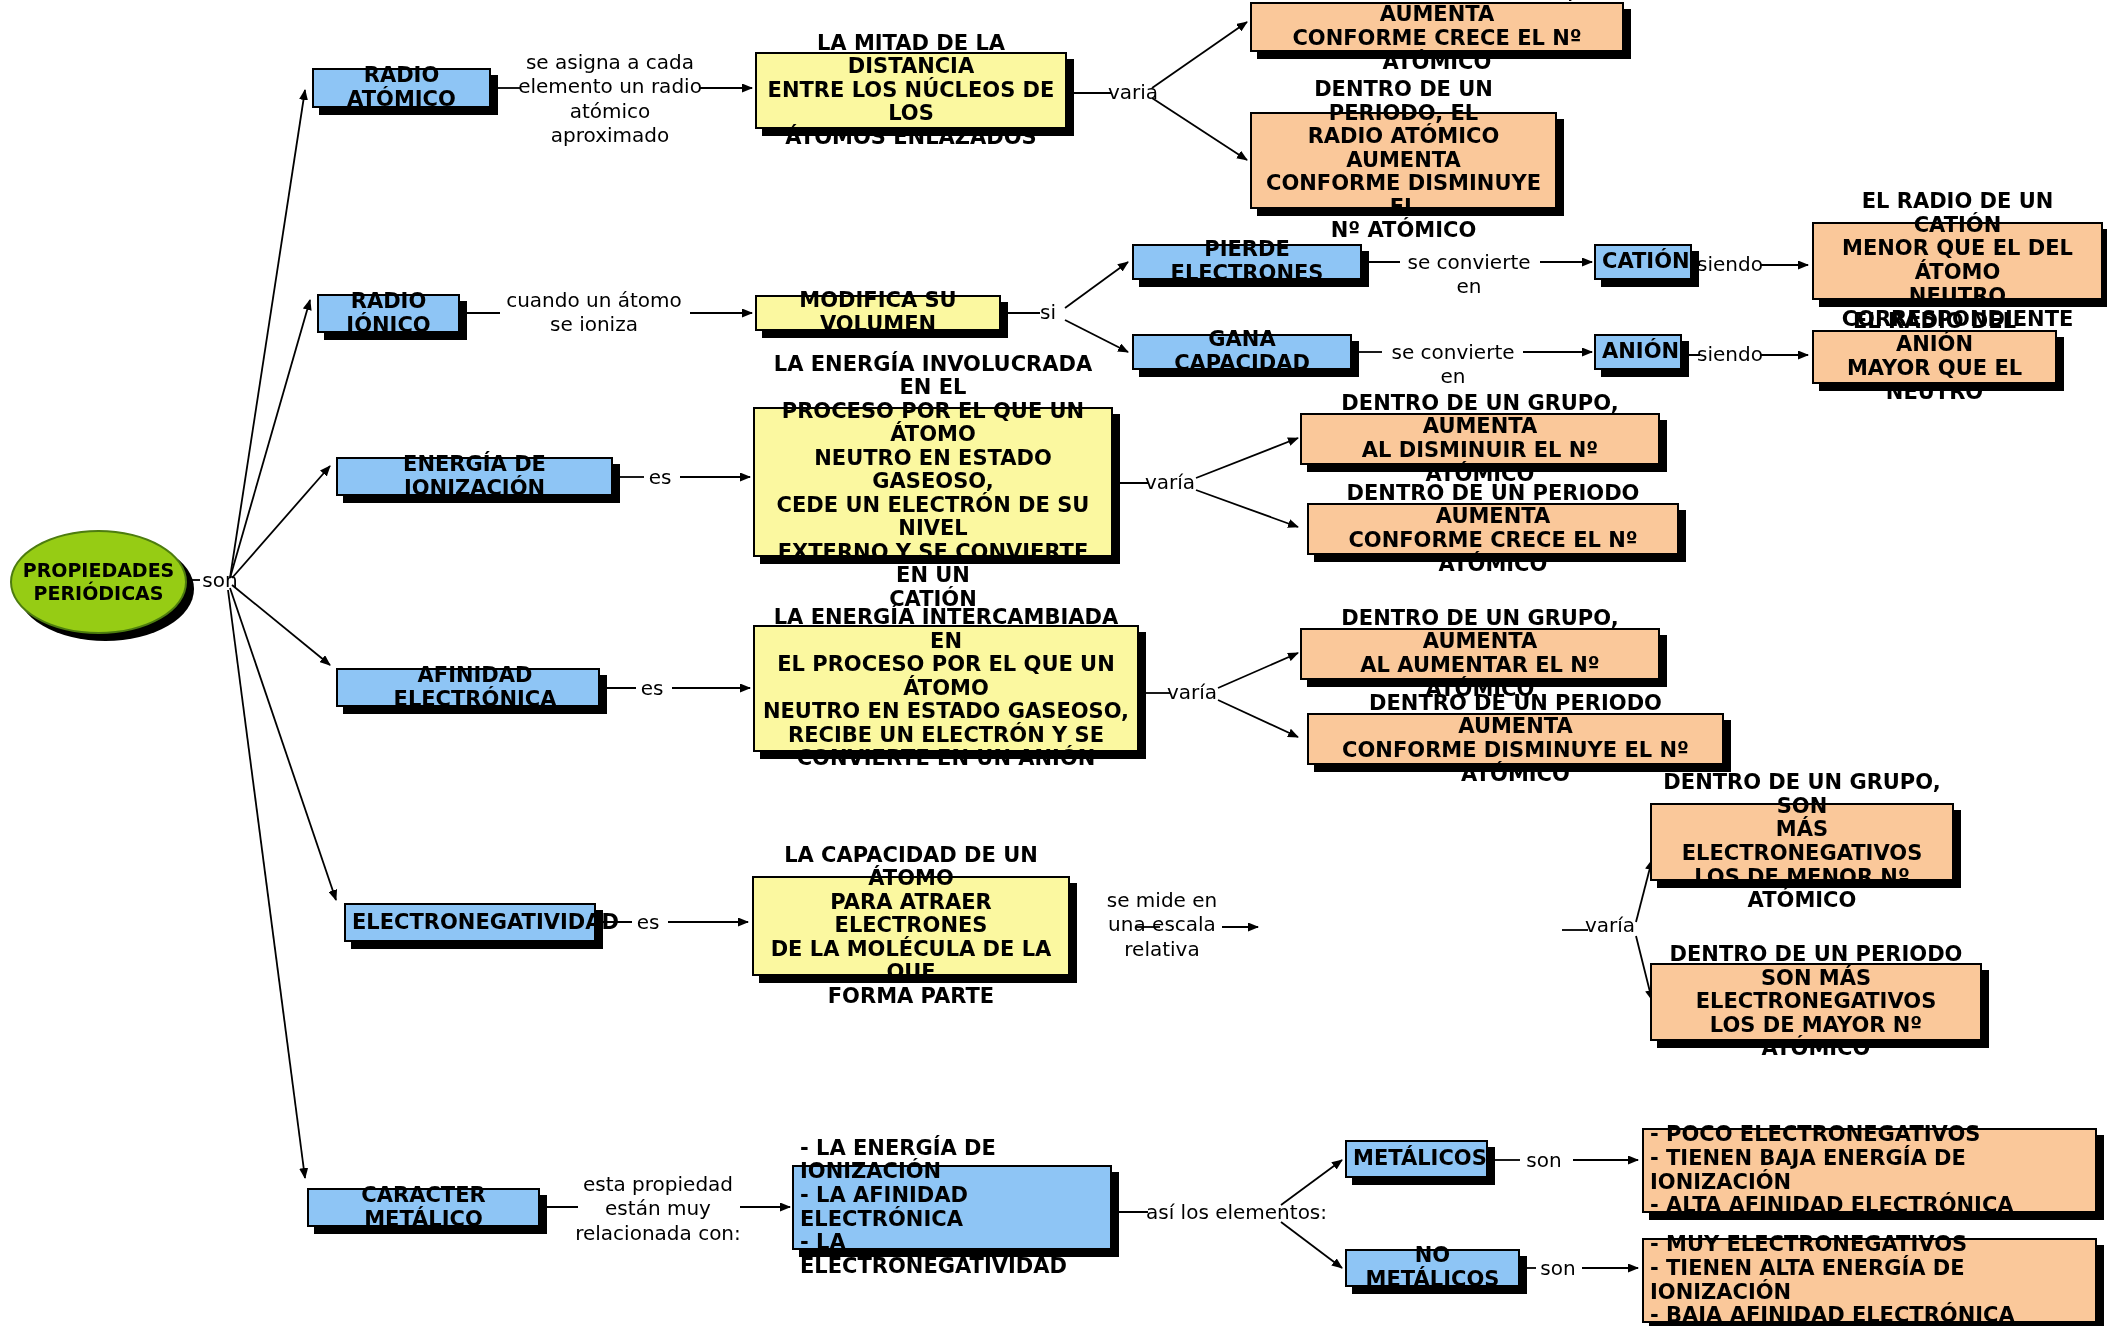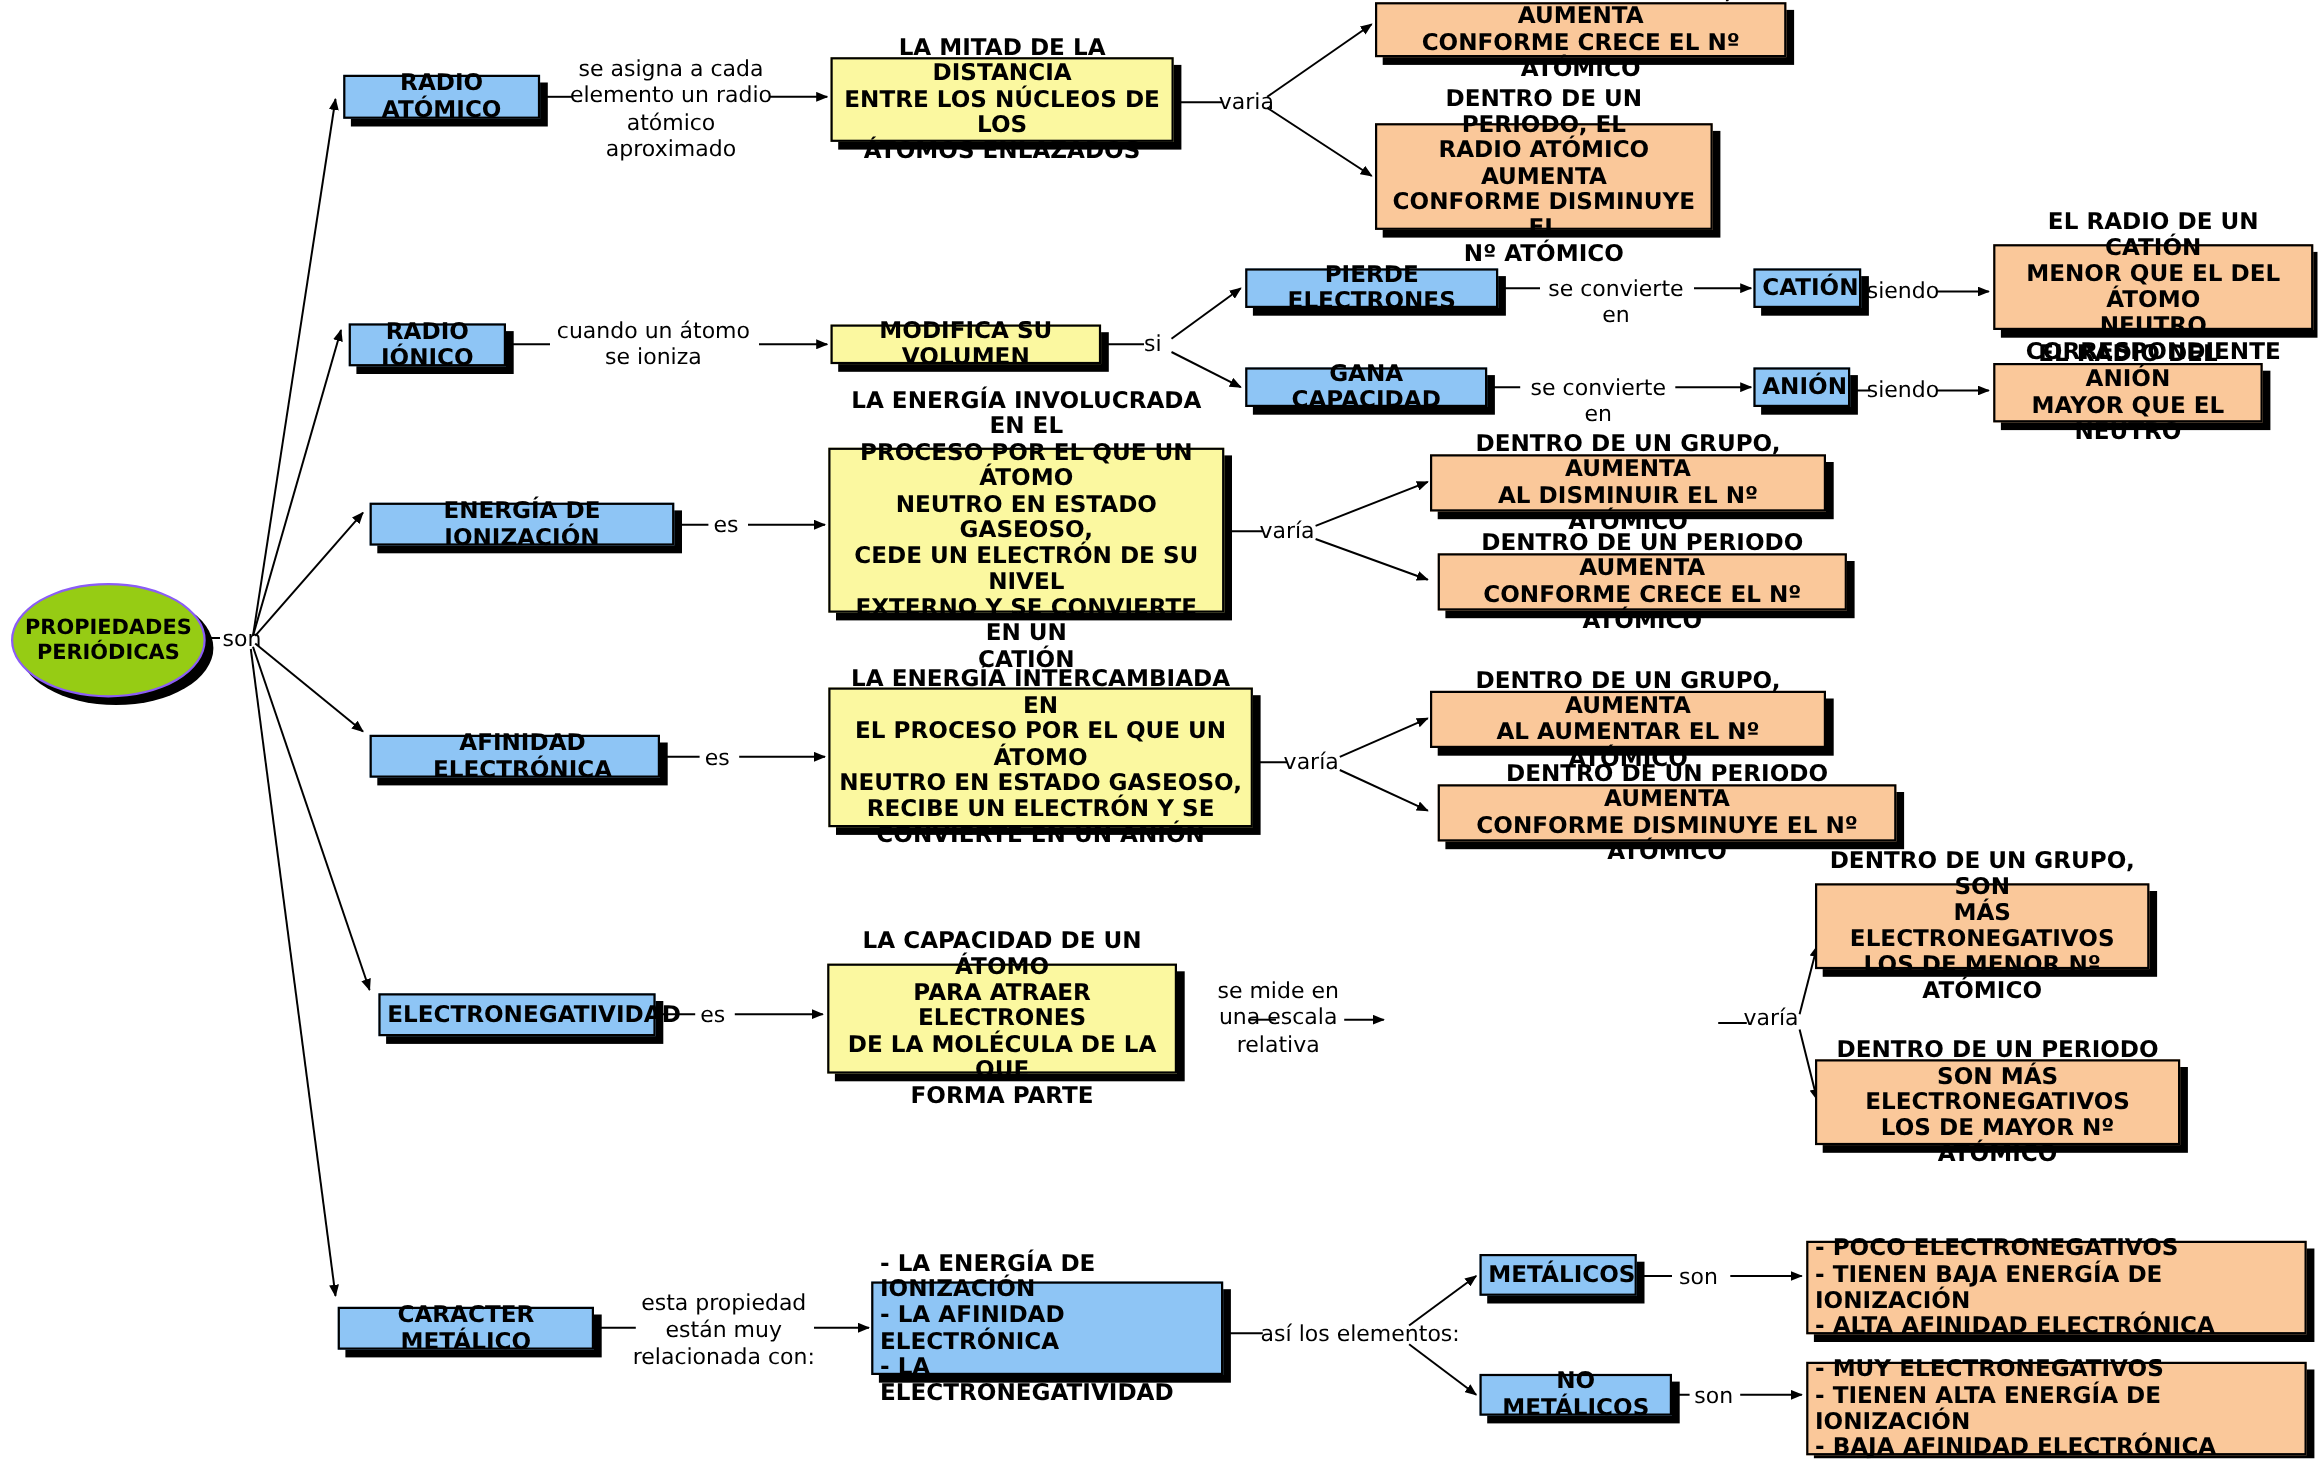--- a/index.html
+++ b/index.html
@@ -39,21 +39,21 @@
     line-height: 1.12;
     padding: 2px 6px;
   }
   .node .txt { display: block; width: 100%; }
   .blue   { background: #8ec5f5; }
   .yellow { background: #fbf8a0; }
   .orange { background: #fac89a; }
   .root {
     position: absolute;
     background: #96cc14;
-    border: 2px solid #8b5cf6;
+    border: 2px solid #4d7c0f;
     border-radius: 50%;
     box-shadow: 7px 7px 0 0 #000000;
     display: flex;
     align-items: center;
     justify-content: center;
     text-align: center;
     font-weight: bold;
     font-size: 19px;
     line-height: 1.2;
     color: #000000;

